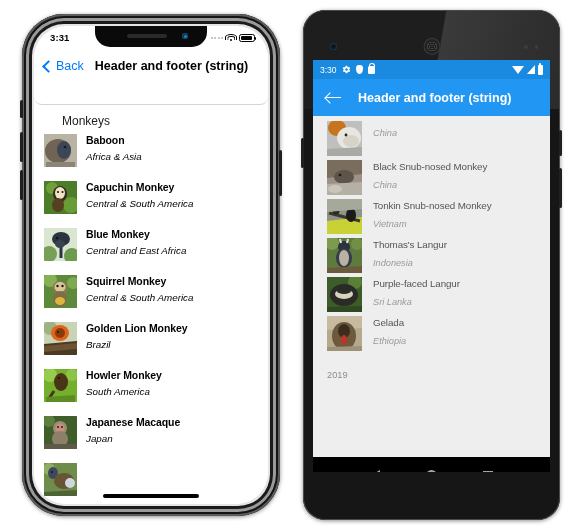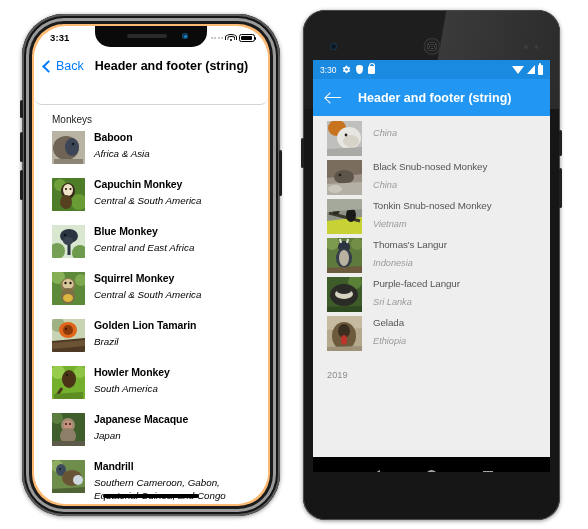--- a/index.html
+++ b/index.html
@@ -1,21 +1,21 @@
 <!DOCTYPE html>
 <html><head>
 <meta charset="utf-8">
 <style>
   html,body{margin:0;padding:0;background:#ffffff;}
   body{width:588px;height:529px;overflow:hidden;font-family:"Liberation Sans",sans-serif;}
   .canvas{position:relative;width:588px;height:529px;background:#fff;}
 
   
   .iphone{position:absolute;left:22px;top:14px;width:258px;height:502px;
-    border-radius:42px;background:#fdba74;
+    border-radius:42px;background:#e5e5e5;
     box-shadow:inset 0 0 0 2px #5d5d5d, inset 0 0 0 4px #141414,
                inset 0 0 0 7px #9a9a9a, inset 0 0 0 10px #1b1b1b,
                0 1px 4px rgba(0,0,0,.45);}
   .ip-screen{position:absolute;left:12px;top:12px;width:234px;height:478px;
     border-radius:32px;overflow:hidden;background:#fff;}
   .ip-notch{position:absolute;left:50%;top:0;transform:translateX(-50%);
     width:112px;height:21px;background:#0a0a0a;border-radius:0 0 15px 15px;z-index:9;}
   .ip-speaker{position:absolute;left:32px;top:8px;width:40px;height:4px;border-radius:2px;background:#2a2a2a;}
   .ip-cam{position:absolute;right:19px;top:7px;width:6px;height:6px;border-radius:50%;
     background:#0d2b45;box-shadow:inset 0 0 2px #1c7fb5;}
@@ -38,22 +38,22 @@
   .batt:after{content:"";position:absolute;right:-2.4px;top:2.2px;width:1.4px;height:3px;background:#000;border-radius:0 1px 1px 0;}
 
   .ip-navbar{height:33px;display:flex;align-items:flex-start;padding:12px 10px;background:#fff;
     border-bottom:.5px solid #d4d4d6;position:relative;border-radius:8px;}
   .ip-back{display:flex;align-items:center;color:#007aff;font-size:12.5px;cursor:pointer;gap:1px;}
   .chev-l{width:7px;height:7px;border-left:2px solid #007aff;border-bottom:2px solid #007aff;
     transform:rotate(45deg);margin-right:2px;}
   .ip-title{font-size:12.5px;font-weight:bold;color:#000;margin-left:11px;}
 
   .ip-list{height:424px;overflow:hidden;background:#fff;}
-  .ip-sec-hdr{font-size:10px;color:#1c1c1e;padding:9px 0 5px 18px;}
-  .ip-row{display:flex;gap:9px;padding:0 10px 0 18px;align-items:flex-start;min-height:47px;}
+  .ip-sec-hdr{font-size:12px;color:#1c1c1e;padding:9px 0 5px 28px;}
+  .ip-row{display:flex;gap:9px;padding:0 10px 0 10px;align-items:flex-start;min-height:47px;}
   .thumb{width:33px;height:33px;flex:0 0 33px;border-radius:1px;overflow:hidden;
     background:#8a8a7a;position:relative;margin-top:1px;}
   .thumb svg{display:block;width:100%;height:100%;}
   .ip-texts{flex:1;min-width:0;padding-top:1px;}
   .ip-name{font-size:10.5px;font-weight:bold;color:#000;line-height:13px;letter-spacing:-.1px;}
   .ip-loc{font-size:9.8px;font-style:italic;color:#000;line-height:12.5px;margin-top:4px;}
   .ip-home{position:absolute;left:50%;bottom:6px;transform:translateX(-50%);
     width:96px;height:3.6px;border-radius:2px;background:#000;z-index:12;}
   .ip-btn{position:absolute;background:#1f1f1f;border-radius:2px;}
   .ip-btn.mute{left:-2px;top:86px;width:3px;height:18px;}
@@ -246,21 +246,21 @@
                 <rect width="33" height="33" fill="#c9d4b4"></rect>
                 <circle cx="6" cy="6" r="7" fill="#9fb283"></circle>
                 <ellipse cx="16" cy="11" rx="9" ry="8" fill="#e0651a"></ellipse>
                 <ellipse cx="16" cy="11" rx="5" ry="5" fill="#8c3a0c"></ellipse>
                 <circle cx="14" cy="10" r="1" fill="#2a1005"></circle>
                 <path d="M0 22 L33 19 L33 33 L0 33Z" fill="#4e3a24"></path>
                 <path d="M0 24 L33 21 L33 27 L0 30Z" fill="#6b5334"></path>
               </svg>
           </div>
           <div class="ip-texts">
-            <div class="ip-name">Golden Lion Tamarin</div>
+            <div class="ip-name">Golden Lion Monkey</div>
             <div class="ip-loc">Brazil</div>
           </div>
         </div>
 
         <div class="ip-row">
           <div class="thumb">
             <svg viewBox="0 0 33 33">
                 <rect width="33" height="33" fill="#74b02e"></rect>
                 <circle cx="6" cy="6" r="7" fill="#98cc4e"></circle>
                 <circle cx="28" cy="6" r="6" fill="#8dc445"></circle>
@@ -300,24 +300,20 @@
             <svg viewBox="0 0 33 33">
                 <rect width="33" height="33" fill="#6e8c4a"></rect>
                 <circle cx="5" cy="6" r="6" fill="#8fae62"></circle>
                 <ellipse cx="9" cy="10" rx="5" ry="6" fill="#3d4a5c"></ellipse>
                 <circle cx="8" cy="9" r="1" fill="#12171f"></circle>
                 <ellipse cx="20" cy="18" rx="10" ry="8" fill="#6a5436"></ellipse>
                 <ellipse cx="26" cy="20" rx="5" ry="5" fill="#cfd8df"></ellipse>
                 <path d="M0 29 L33 27 L33 33 L0 33Z" fill="#4e6434"></path>
               </svg>
           </div>
-          <div class="ip-texts">
-            <div class="ip-name">Mandrill</div>
-            <div class="ip-loc">Southern Cameroon, Gabon, Equatorial Guinea, and Congo</div>
-          </div>
         </div>
 
         <div class="ip-row" style="overflow:hidden;max-height:10px;">
           <div class="thumb">
             <svg viewBox="0 0 33 33">
                 <rect width="33" height="33" fill="#6b8a3f"></rect>
                 <ellipse cx="10" cy="8" rx="8" ry="7" fill="#b45c22"></ellipse>
                 <ellipse cx="24" cy="9" rx="7" ry="6" fill="#53702e"></ellipse>
               </svg>
           </div>

